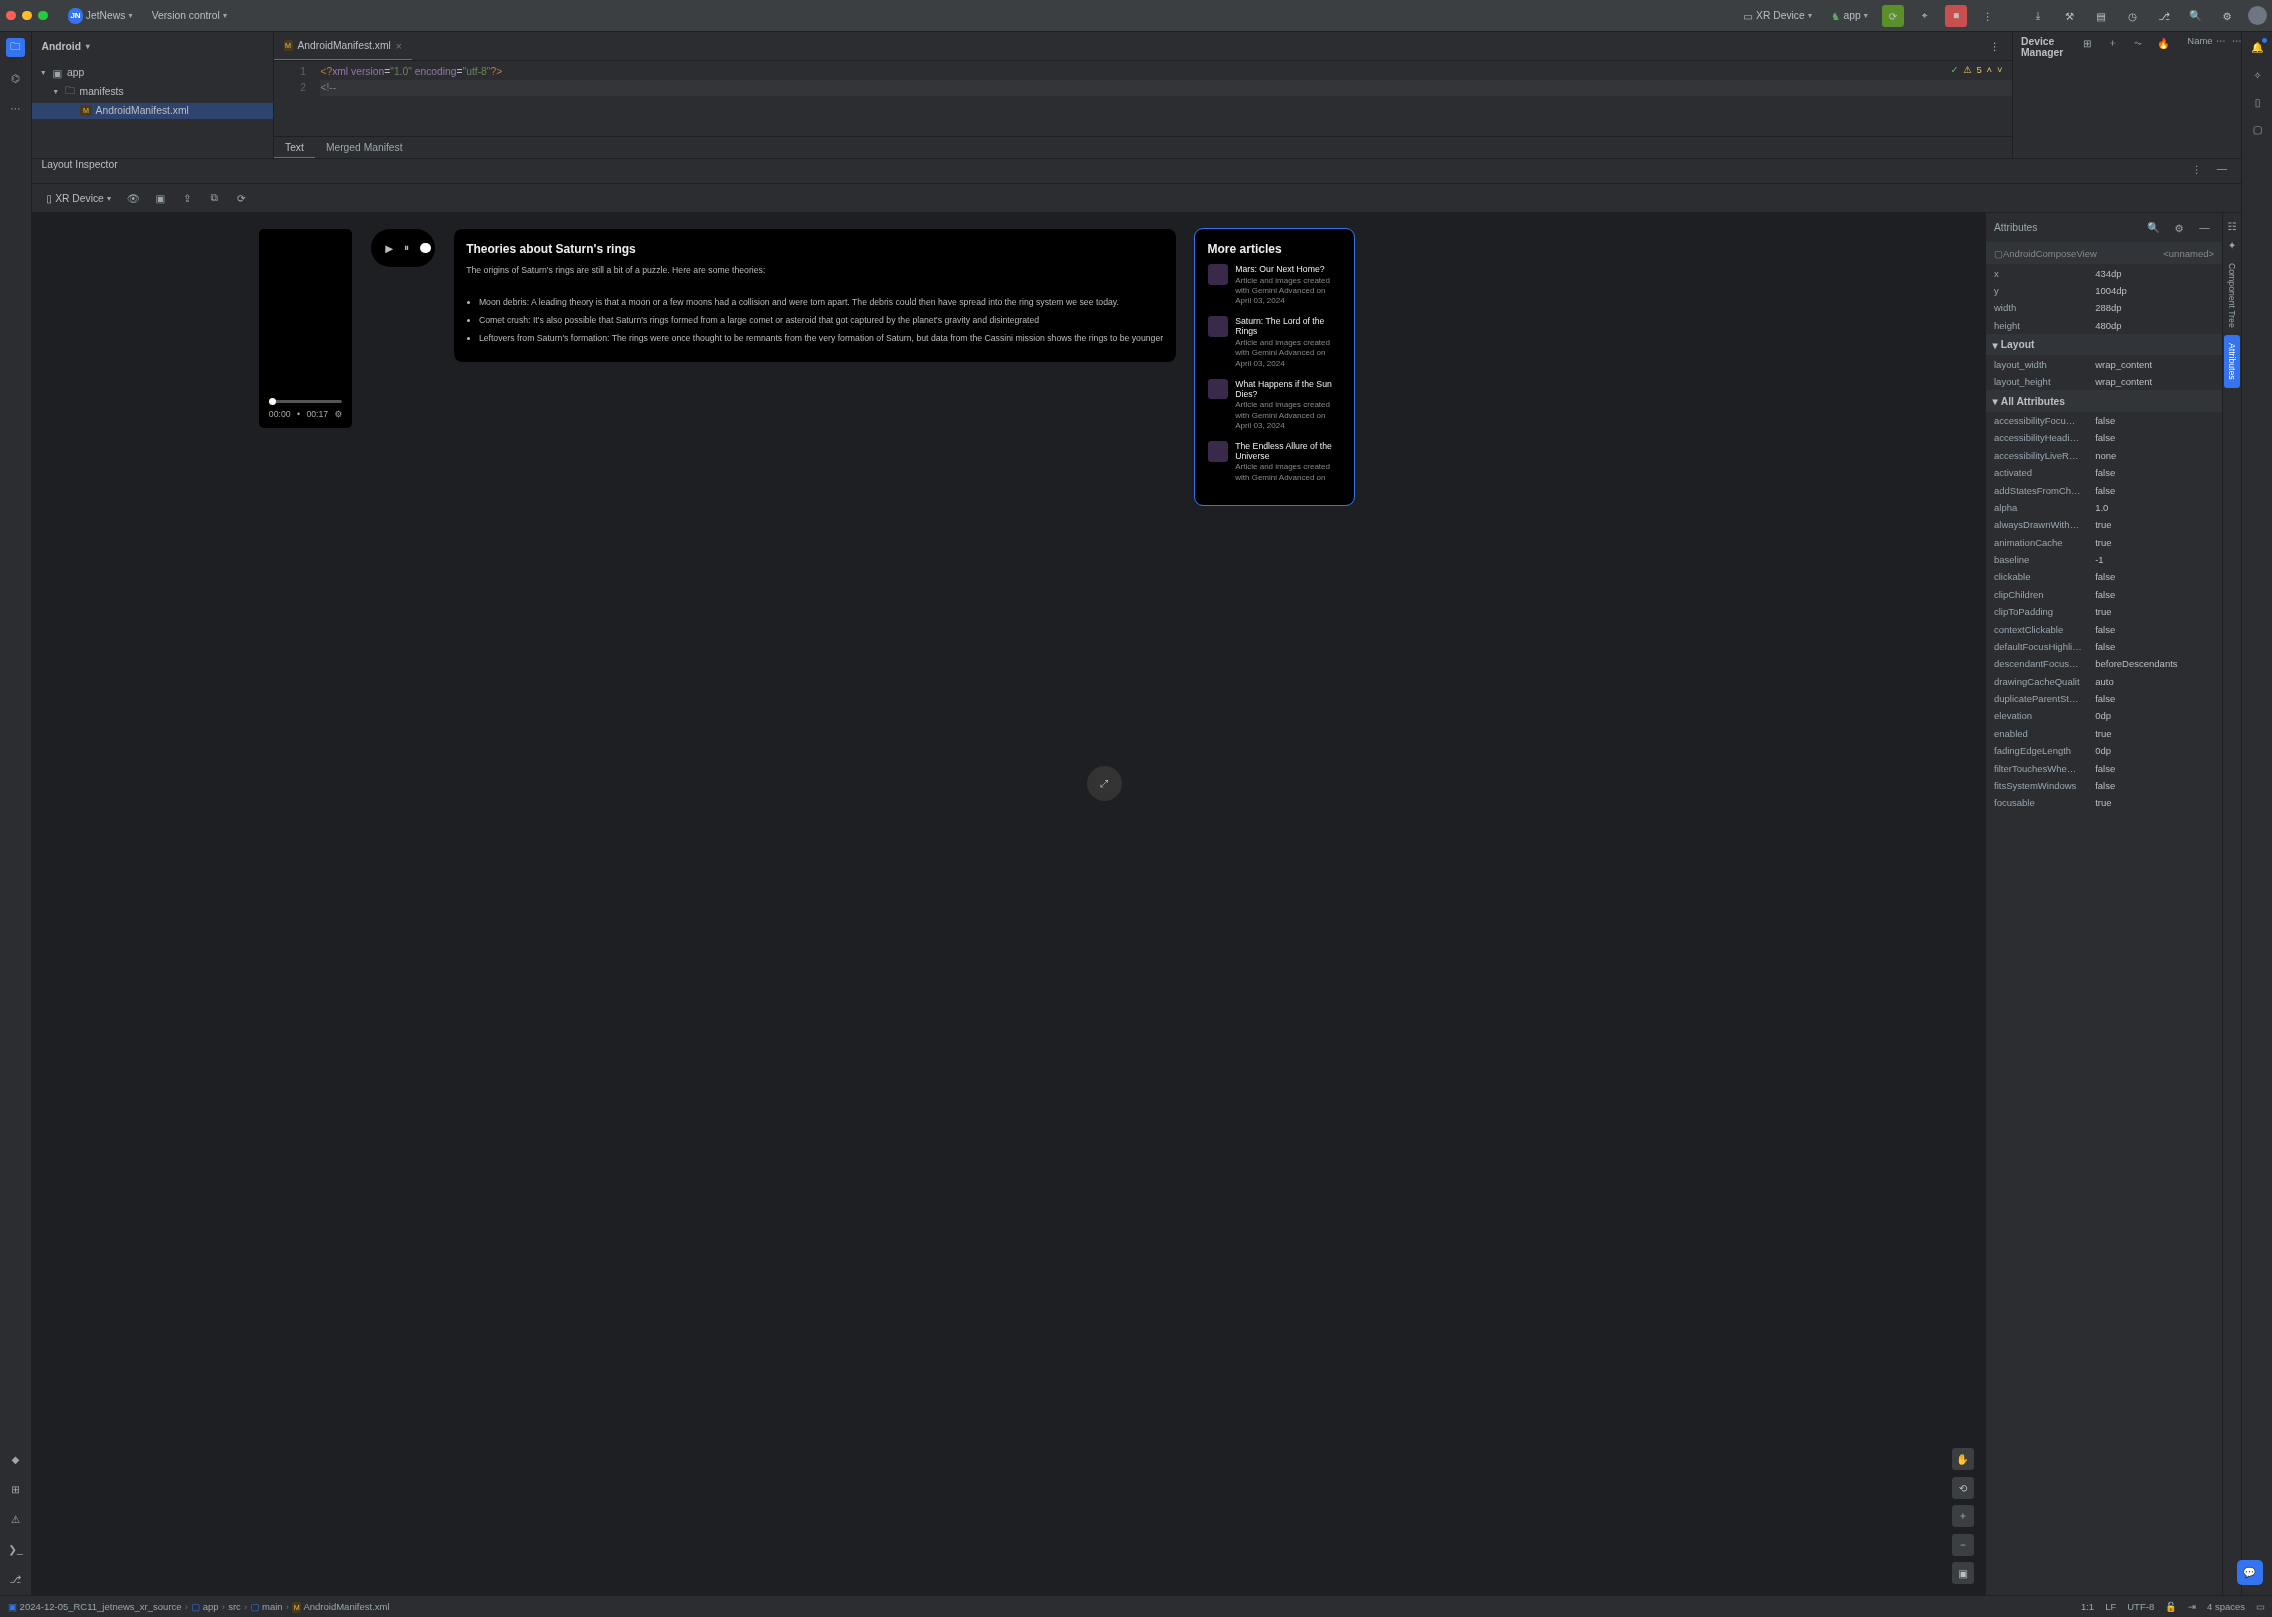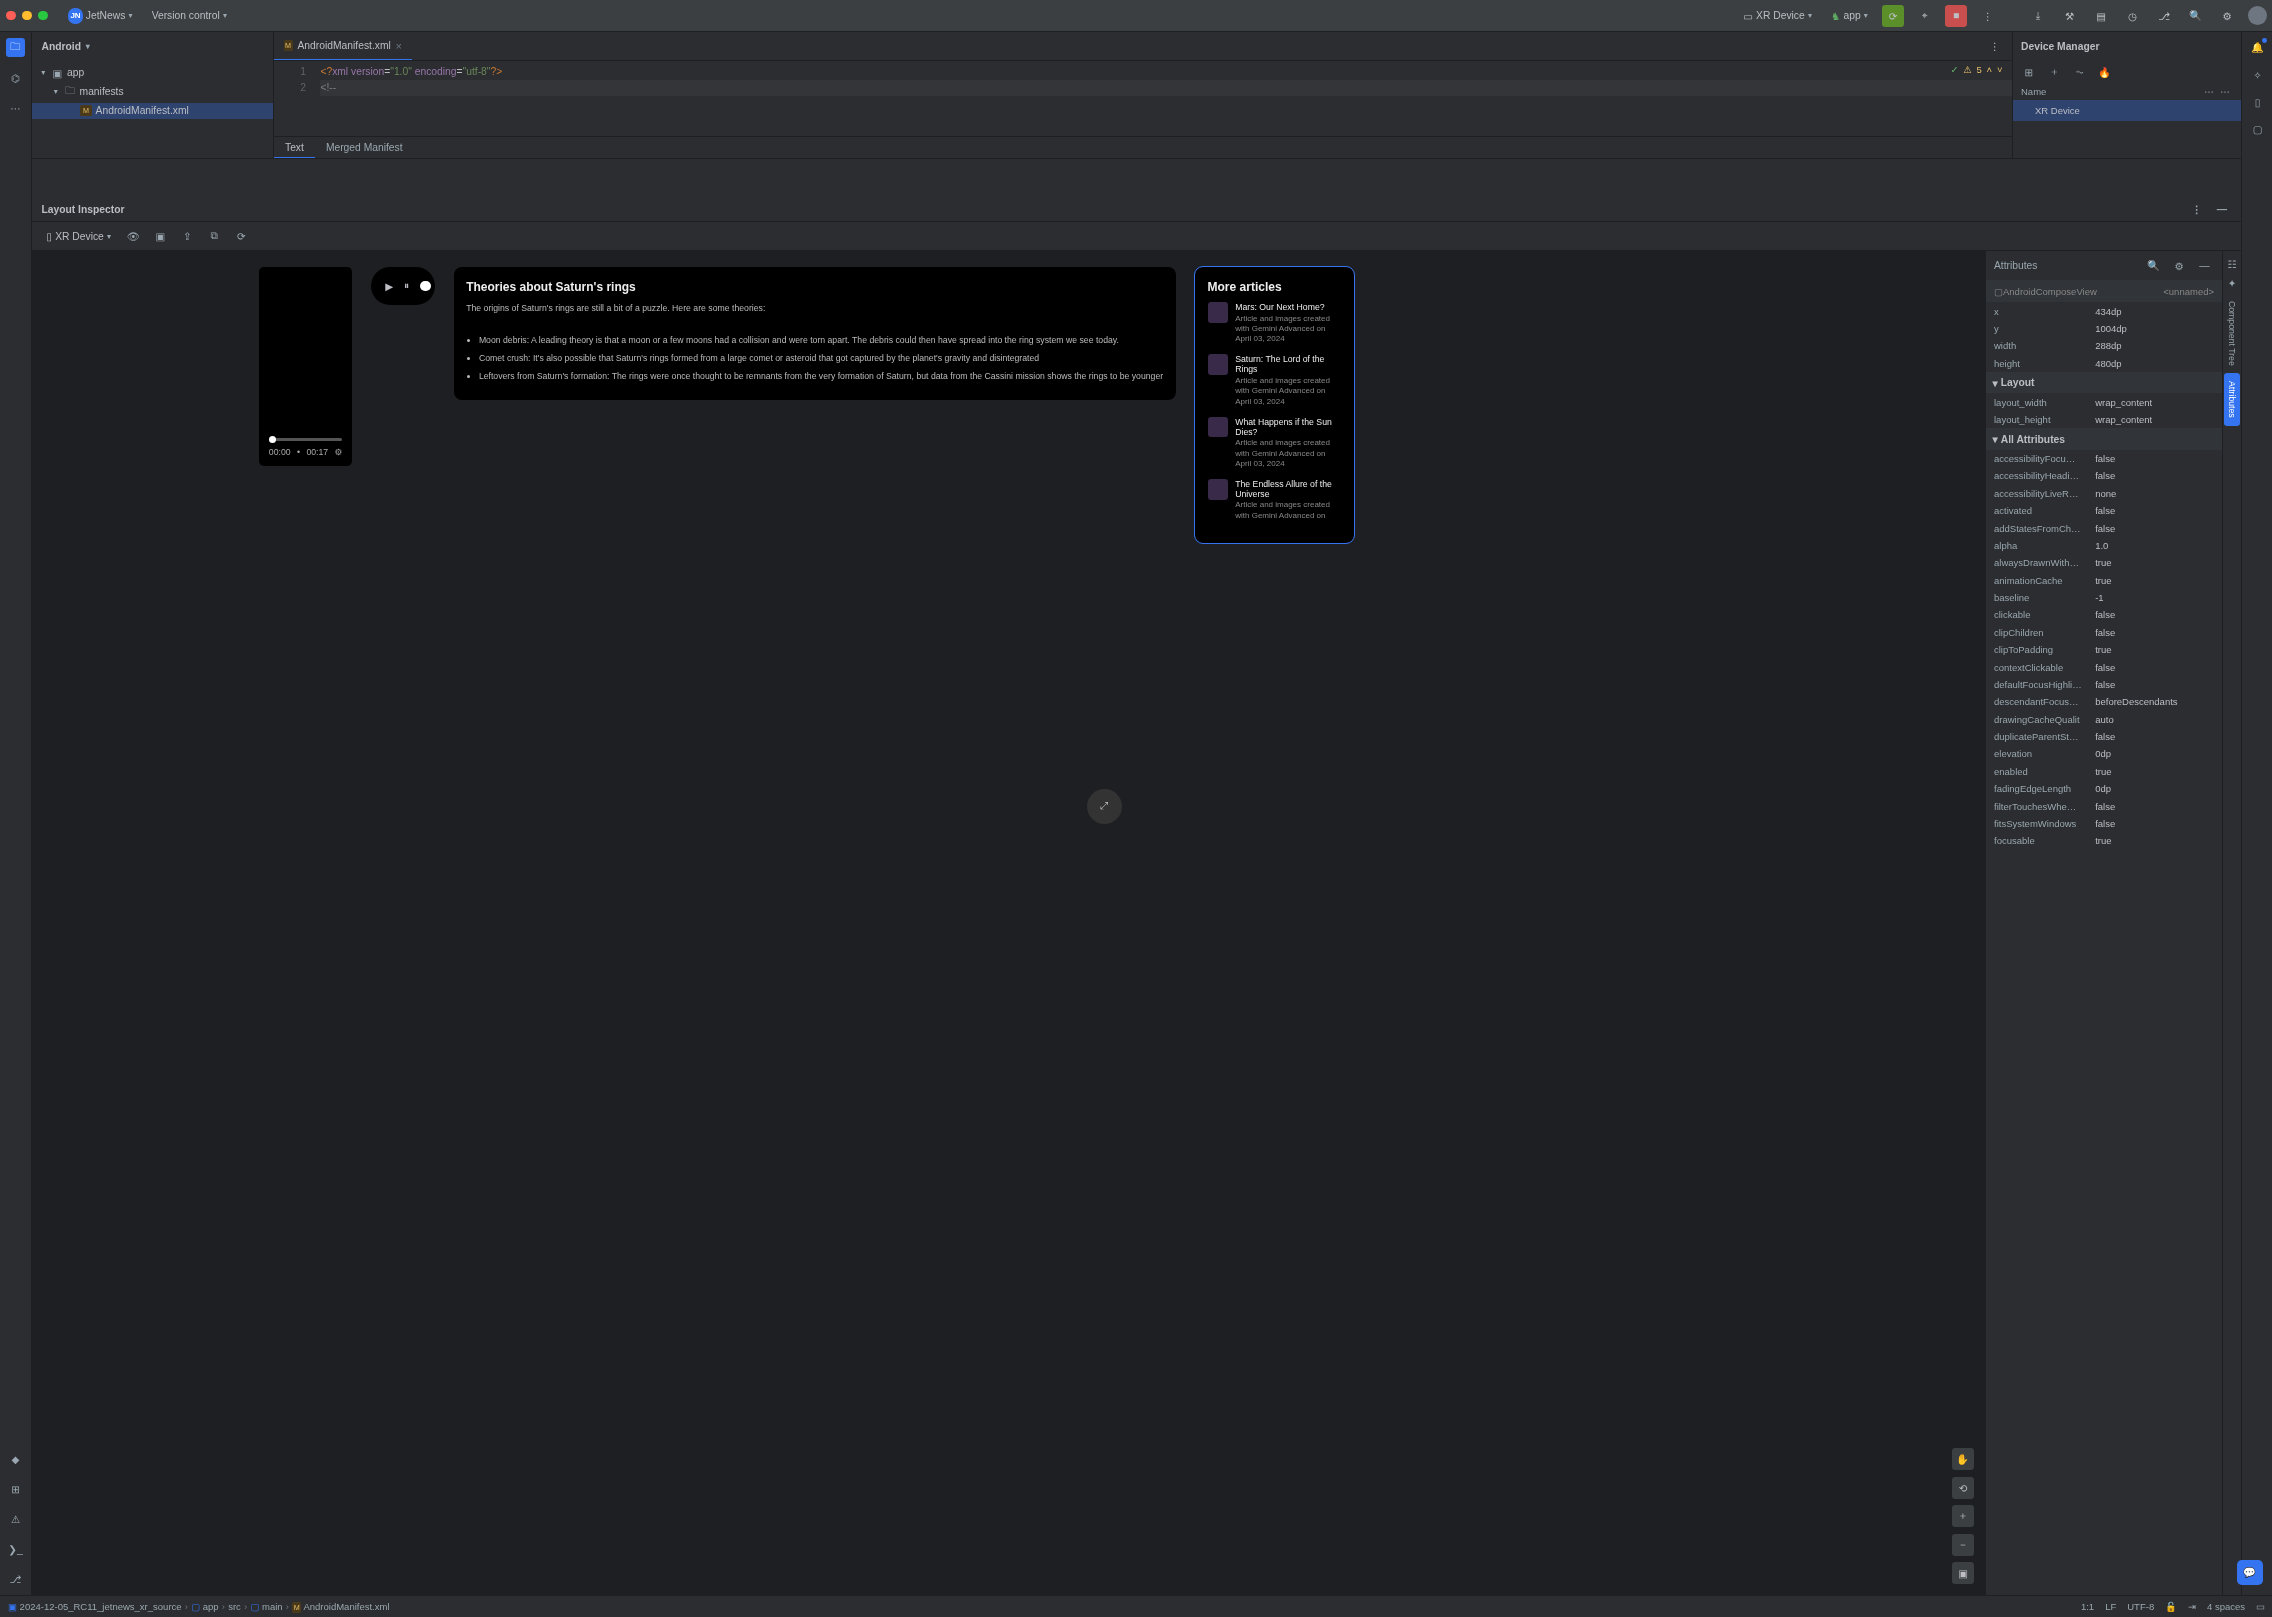--- a/index.html
+++ b/index.html
@@ -58,36 +58,36 @@
 .kw { color: #cc7832; }
 .attr { color: #9876aa; }
 .str { color: #6a8759; }
 .cmt { color: #808080; }
 .editor-status { position: absolute; top: 3.2px; right: 9.5px; display: flex; gap: 4.8px; align-items: center; color: #e8bf6a; font-size: 9.5px; }
 .editor-bottom-tabs { height: 22px; display: flex; align-items: stretch; border-top: 0.8px solid #1e1f22; }
 .ebt { padding: 0 11px; display: flex; align-items: center; cursor: pointer; color: #9aa7b0; }
 .ebt.active { border-bottom: 1.6px solid #3574f0; color: #bcbec4; }
 
 
-.devmgr { width: 229px; border-left: 0.8px solid #1e1f22; display: flex; flex-direction: column; }
+.devmgr { width: 229px; border-left: 0.8px solid #1e1f22; display: flex; flex-direction: row; }
 .devmgr-header { height: 29px; display: flex; align-items: center; padding: 0 8px; font-weight: 600; }
 .devmgr-toolbar { height: 22px; display: flex; align-items: center; gap: 6.4px; padding: 0 6.4px; }
 .devmgr-table-h { display: flex; padding: 3.2px 8px; color: #9aa7b0; font-size: 9.5px; }
 .devmgr-row { display: flex; padding: 4.8px 8px 4.8px 22px; background: #2e436e; font-size: 9.5px; }
 
 
 .right-rail { width: 32px; background: #2b2d30; border-left: 0.8px solid #1e1f22; display: flex; flex-direction: column; align-items: center; padding-top: 6.4px; gap: 8px; }
 .notif-dot { position: relative; }
 .notif-dot::after { content: ''; position: absolute; top: 0; right: 0; width: 4.8px; height: 4.8px; background: #3574f0; border-radius: 50%; }
 .vert-tab { writing-mode: vertical-rl; padding: 8px 3.2px; font-size: 8.7px; cursor: pointer; border-radius: 3.2px; color: #9aa7b0; }
 .vert-tab.active { background: #3574f0; color: #fff; }
 
 
 .inspector { flex: 1; display: flex; flex-direction: column; min-height: 0; }
-.inspector-header { height: 25.4px; display: flex; align-items: center; padding: 0 9.5px; font-weight: 700; border-bottom: 0.8px solid #1e1f22; margin-top: 38px; }
+.inspector-header { height: 25.4px; display: flex; padding: 0 9.5px; font-weight: 400; border-bottom: 0.8px solid #1e1f22; }
 .inspector-header .actions { margin-left: auto; display: flex; gap: 6.4px; }
 .inspector-toolbar { height: 29px; display: flex; align-items: center; gap: 8px; padding: 0 9.5px; border-bottom: 0.8px solid #1e1f22; }
 .inspector-body { flex: 1; display: flex; min-height: 0; }
 .preview { flex: 1; background: #1e1f22; position: relative; overflow: hidden; display: flex; align-items: flex-start; justify-content: center; padding: 16px; }
 .preview-inner { width: 78%; display: flex; gap: 19px; }
 .video-card { background: #000; border-radius: 4.8px; padding: 9.5px; position: relative; height: 199px; display: flex; flex-direction: column; justify-content: flex-end; }
 .video-track { height: 2.4px; background: #555; border-radius: 1.6px; margin-bottom: 6.4px; position: relative; }
 .video-track::before { content: ''; position: absolute; left: 0; top: -2.4px; width: 7.2px; height: 7.2px; background: #fff; border-radius: 50%; }
 .video-meta { display: flex; align-items: center; gap: 6.4px; color: #aaa; font-size: 8.7px; }
 .video-meta .gear { margin-left: auto; }

